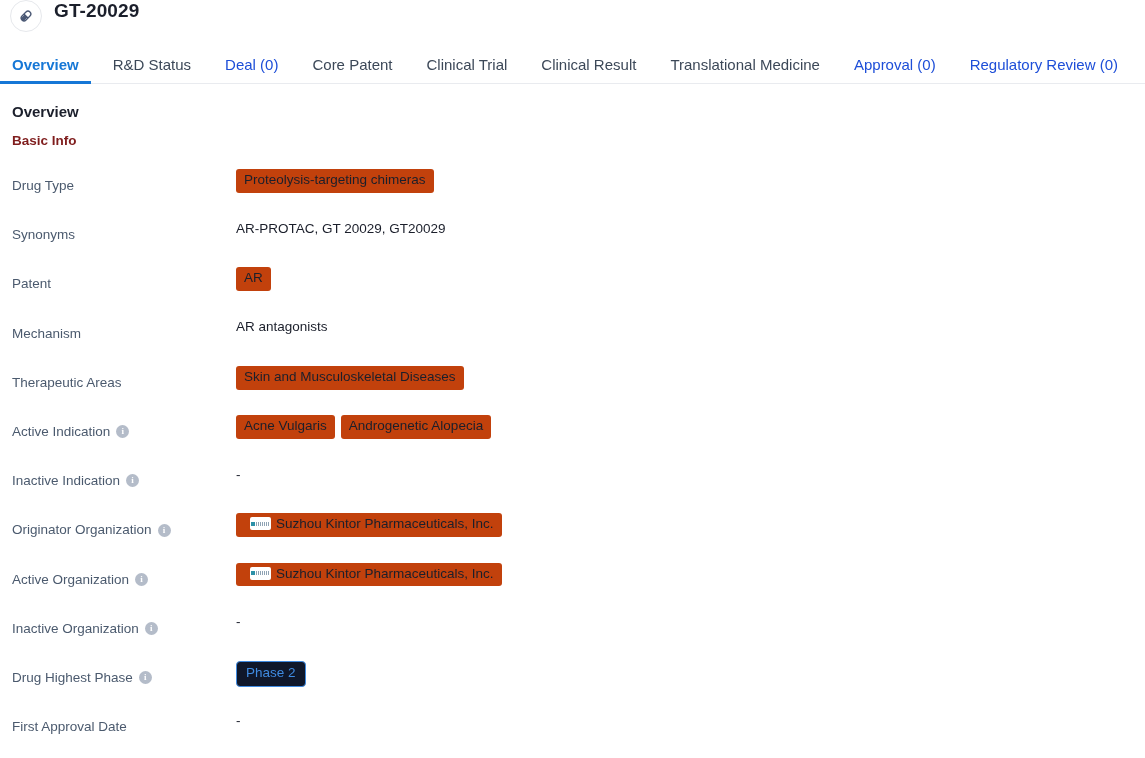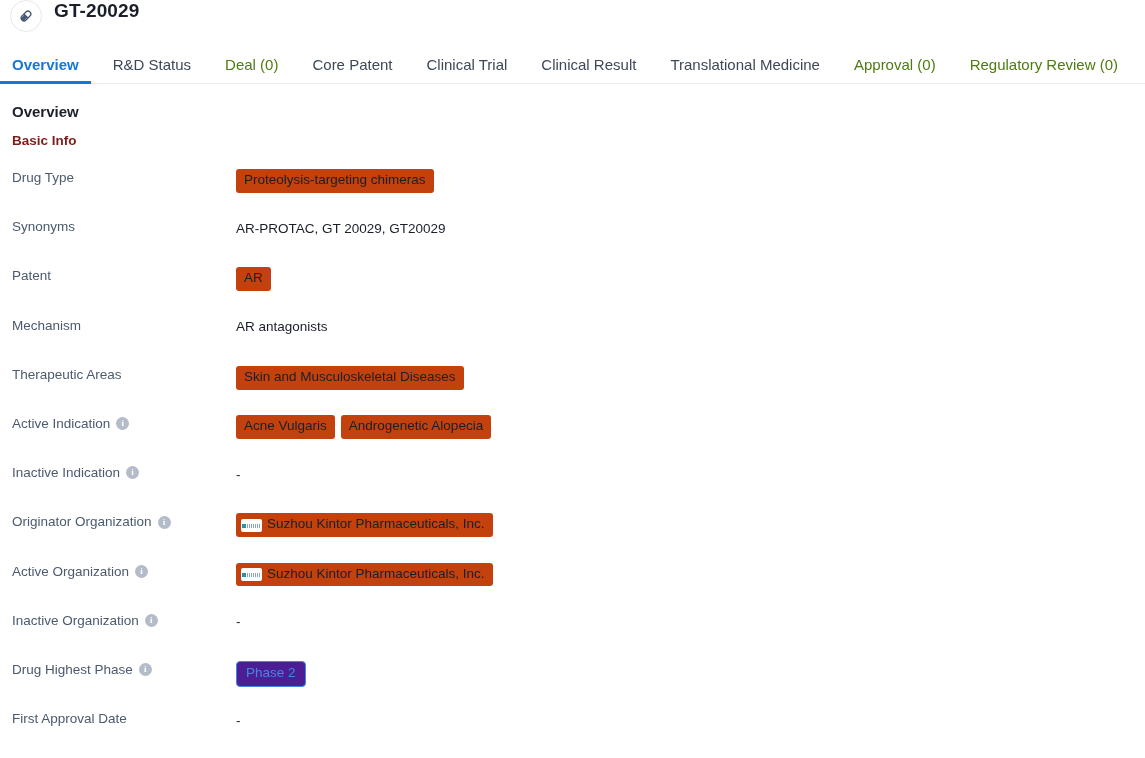--- a/index.html
+++ b/index.html
@@ -64,21 +64,21 @@
     cursor: pointer;
     white-space: nowrap;
     line-height: 1;
   }
   .tab:first-child { margin-left: 12px; }
   .tab.active {
     color: #1677d6;
     font-weight: bold;
   }
   .tab.disabled {
-    color: #4d7c0f;
+    color: #1d4ed8;
     cursor: default;
   }
   .tab.active::after {
     content: "";
     position: absolute;
     left: -12px;
     right: -12px;
     bottom: -1px;
     height: 3px;
     background: #1677d6;
@@ -113,20 +113,21 @@
   }
   .row-label {
     width: 224px;
     flex: 0 0 224px;
     font-size: 13.5px;
     color: #4b5a6e;
     display: flex;
     align-items: center;
     line-height: 1;
     padding-top: 2px;
+    margin-top: 8px;
   }
   .info-icon {
     display: inline-flex;
     align-items: center;
     justify-content: center;
     width: 13px;
     height: 13px;
     border-radius: 50%;
     background: #b4bcc9;
     color: #ffffff;
@@ -151,23 +152,23 @@
     background: #c2410c;
     color: #1b1f2b;
     font-size: 13.5px;
     border-radius: 3px;
     padding: 4px 8px 5px 8px;
     line-height: 1.1;
     white-space: nowrap;
   }
   .tag.org {
     display: inline-flex;
-    align-items: flex-end;
+    align-items: flex-start;
     gap: 5px;
-    padding-left: 5px;
+    padding-left: 14px;
   }
   .org-logo {
     width: 21px;
     height: 13px;
     background: #ffffff;
     border-radius: 2px;
     display: inline-flex;
     align-items: center;
     gap: 1px;
     padding: 0 1px;
@@ -201,21 +202,21 @@
   .dash-value {
     font-size: 13.5px;
     color: #1b1f2b;
     line-height: 1.1;
   }
 
   .phase-badge {
     display: inline-block;
     border: 1px solid #3f8ae0;
     color: #3f8ae0;
-    background: #4c1d95;
+    background: #0f172a;
     border-radius: 4px;
     font-size: 13.5px;
     padding: 4px 9px 5px 9px;
     line-height: 1.1;
     white-space: nowrap;
   }
 </style>
 </head>
 <body>
 

